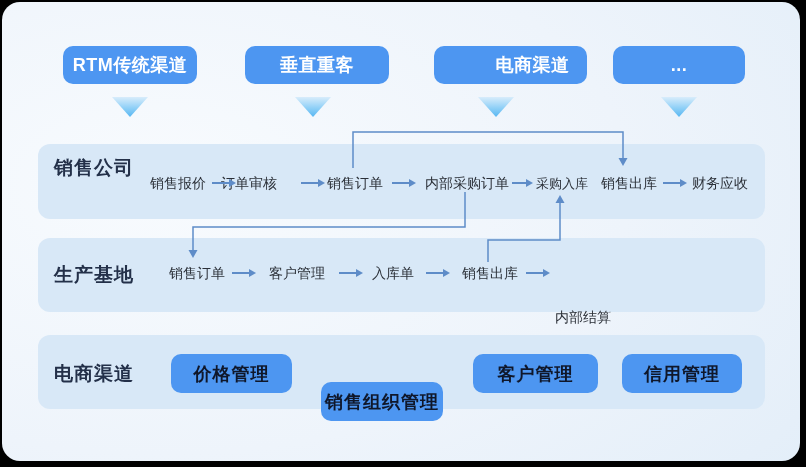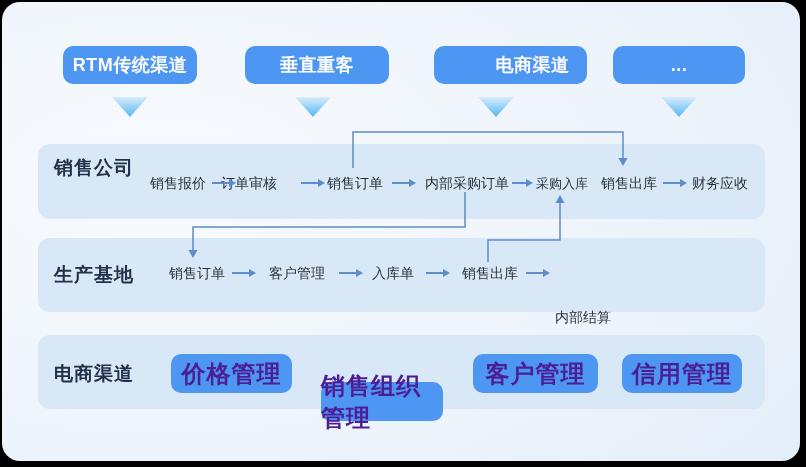--- a/index.html
+++ b/index.html
@@ -38,21 +38,21 @@
   .step.small{font-size:13px;line-height:13px;}
   
   .harrow{position:absolute;height:2px;background:#5E8CC8;}
   .harrow::after{
     content:'';position:absolute;right:-2px;top:-3px;width:0;height:0;
     border-left:7px solid #5E8CC8;border-top:4px solid transparent;border-bottom:4px solid transparent;
   }
   
   .hq-btn{
     position:absolute;top:352px;height:39px;border-radius:10px;background:#4D96F1;
-    color:#4c1d95;font-weight:bold;font-size:24px;display:flex;align-items:center;
+    color:#0f172a;font-weight:bold;font-size:18px;display:flex;align-items:center;
     justify-content:center;letter-spacing:1px;cursor:pointer;
   }
   .connector-overlay{position:absolute;left:0;top:0;pointer-events:none;}
 </style>
 </head>
 <body>
 
 <div class="card">
 
   <div class="chan-btn" style="left:61px;width:134px;">RTM传统渠道</div>

